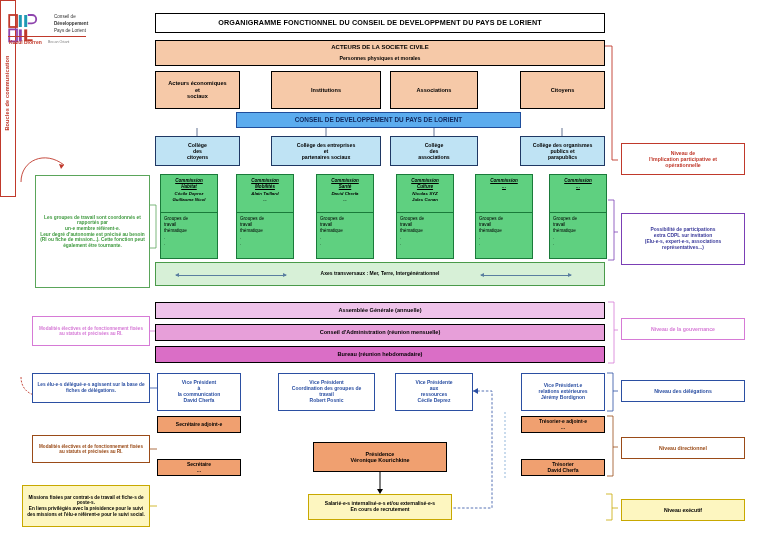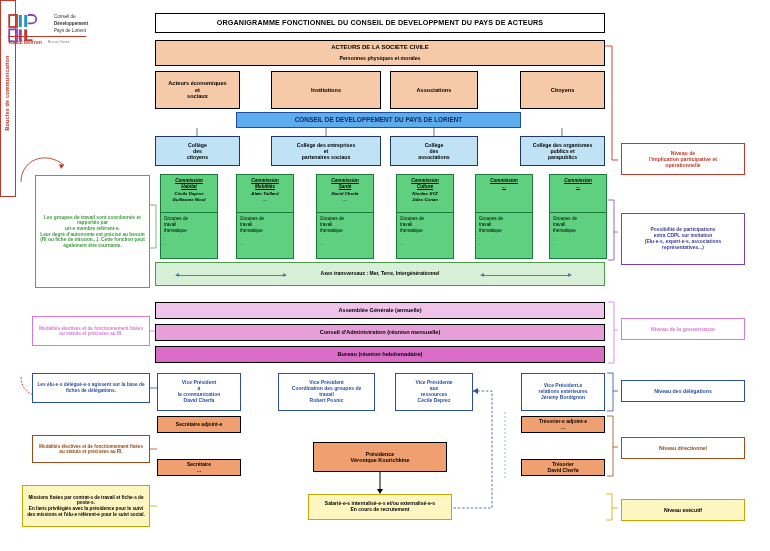--- a/index.html
+++ b/index.html
@@ -199,21 +199,21 @@
 
     <path d="M380 472 V492" stroke="#000" stroke-width="1"></path>
     <path d="M380 494 l-3 -5 h6 z" fill="#000"></path>
 
     <path d="M473 391 H492 V508 H452" stroke="#2b4fa2" stroke-width="0.8" fill="none" stroke-dasharray="2.5,1.8"></path>
     <path d="M473 391 l5 -3 v6 z" fill="#2b4fa2"></path>
 
     <path d="M505 412 V480" stroke="#6699cc" stroke-width="0.7" stroke-dasharray="2,2"></path>
   </svg>
 
-  <div class="box" id="title">ORGANIGRAMME FONCTIONNEL DU CONSEIL DE DEVELOPPMENT DU PAYS DE ACTEURS</div>
+  <div class="box" id="title">ORGANIGRAMME FONCTIONNEL DU CONSEIL DE DEVELOPPMENT DU PAYS DE LORIENT</div>
 
   <div class="box peach" id="civile">
     <span>ACTEURS DE LA SOCIETE CIVILE</span>
     <span class="l2">Personnes physiques et morales</span>
   </div>
   <div class="box peach actor" id="actor0" style="white-space:pre-line">Acteurs économiques
 et
 sociaux</div>
   <div class="box peach actor" id="actor1" style="white-space:pre-line">Institutions</div>
   <div class="box peach actor" id="actor2" style="white-space:pre-line">Associations</div>

